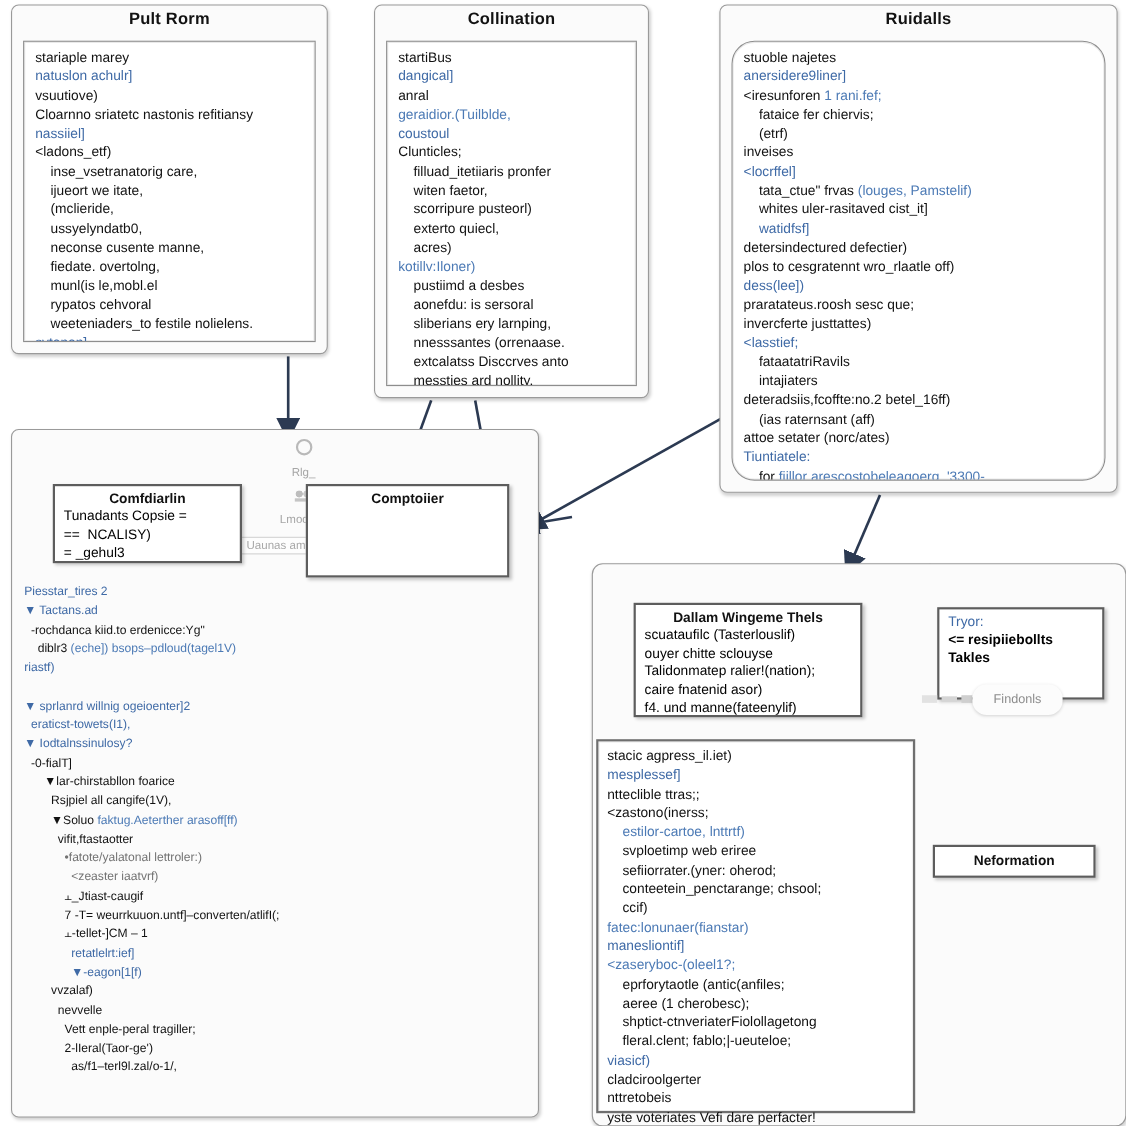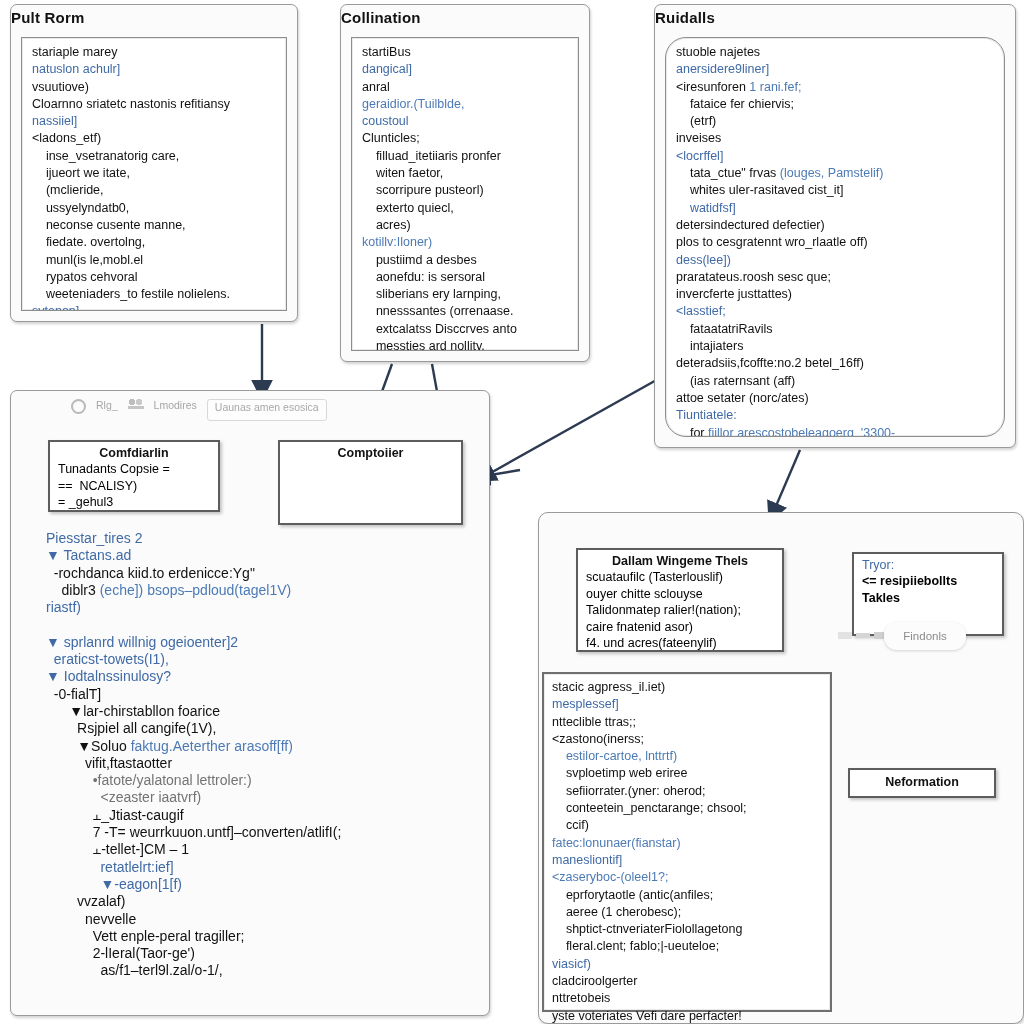--- a/index.html
+++ b/index.html
@@ -16,20 +16,21 @@
   
   .panel{
     position:absolute;
     background:#fbfbfb;
     border:1px solid #9a9a9a;
     border-radius:7px;
     box-shadow:1px 2px 3px rgba(0,0,0,.18);
     box-sizing:border-box;
   }
   .panel-title{
+    text-align:center;
     font-weight:bold;
     color:#121212;
     letter-spacing:.2px;
     padding:4px 0 5px 0;
     font-size:15px;
   }
   .code-box{
     position:absolute;
     left:10px;right:10px;
     background:#ffffff;
@@ -61,22 +62,22 @@
   #panel-ruid .code-box{top:32px;bottom:10px;border-radius:21px;}
 
   
   #panel-main{
     left:10px; top:390px; width:480px; height:626px;
   }
 
   
   .toolbar{
     position:absolute;left:60px;top:8px;right:8px;height:22px;
-    display:flex;gap:10px;
-    font-size:10.5px;color:#9d9d9d;
+    display:flex;align-items:center;gap:10px;
+    font-size:10.5px;color:#9d9d9d;flex-direction:column;
   }
   .tb-circle{
     width:11px;height:11px;border-radius:50%;
     border:2px solid #b9b9b9;display:inline-block;flex:none;
   }
   .tb-label{color:#a6a6a6;filter:blur(.3px);}
   .tb-people{
     width:16px;height:10px;flex:none;
     background:
       radial-gradient(circle at 4px 3px,#bdbdbd 3px,transparent 3.5px),
@@ -101,21 +102,21 @@
     text-align:center;font-weight:bold;font-size:12.5px;color:#111;
     margin-bottom:1px;
   }
 
   #node-left{left:48px;  top:440px; width:172px; height:72px;}
   #node-right{left:278px;top:440px; width:185px; height:85px;}
 
   
   #main-code{
     position:absolute;left:22px;top:530px;width:452px;
-    font-size:14px;line-height:17.3px;color:#111;white-space:pre;margin-left:24px;
+    font-size:11px;line-height:17.3px;color:#111;white-space:pre;
   }
   #main-code .kw{color:#3f6aa6;}
 
   
   #formula-box{
     position:absolute;left:190px;top:938px;width:270px;height:50px;
     background:#ffffff;border:2px solid #6d6d6d;
     box-shadow:1px 1px 3px rgba(0,0,0,.2);
     box-sizing:border-box;padding:3px 6px;
   }
@@ -260,21 +261,21 @@
 
   <div class="panel" id="panel-br"></div>
 
   <div class="node" id="node-dallam">
     <div class="node-title">Dallam Wingeme Thels</div>
     <div class="node-body">
         <div class="codeline" style="white-space: pre; font-size: 12.5px; line-height: 16.5px;">scuataufilc (Tasterlouslif)</div>
         <div class="codeline" style="white-space: pre; font-size: 12.5px; line-height: 16.5px;">ouyer chitte sclouyse</div>
         <div class="codeline" style="white-space: pre; font-size: 12.5px; line-height: 16.5px;">Talidonmatep ralier!(nation);</div>
         <div class="codeline" style="white-space: pre; font-size: 12.5px; line-height: 16.5px;">caire fnatenid asor)</div>
-        <div class="codeline" style="white-space: pre; font-size: 12.5px; line-height: 16.5px;">f4. und acres(fateenylif)</div>
+        <div class="codeline" style="white-space: pre; font-size: 12.5px; line-height: 16.5px;">f4. und manne(fateenylif)</div>
       </div>
   </div>
 
   <div id="code-br">
     <div class="code"><div class="codeline" style="white-space: pre;">stacic agpress_il.iet)</div><div class="kw codeline" style="white-space: pre;">mesplessef]</div><div class="codeline" style="white-space: pre;">ntteclible ttras;;</div><div class="codeline" style="white-space: pre;">&lt;zastono(inerss;</div><div class="mixline codeline" style="white-space: pre;"><span></span><span>    </span><span class="kw2">estilor-cartoe,</span><span> </span><span class="kw2">lnttrtf)</span></div><div class="codeline" style="white-space: pre;">    svploetimp web eriree</div><div class="codeline" style="white-space: pre;">    sefiiorrater.(yner: oherod;</div><div class="codeline" style="white-space: pre;">    conteetein_penctarange; chsool;</div><div class="codeline" style="white-space: pre;">    ccif)</div><div class="mixline codeline" style="white-space: pre;"><span class="kw2">fatec:lonunaer(fianstar)</span></div><div class="kw codeline" style="white-space: pre;">manesliontif]</div><div class="mixline codeline" style="white-space: pre;"><span class="kw2">&lt;zaseryboc-(oleel1?;</span></div><div class="codeline" style="white-space: pre;">    eprforytaotle (antic(anfiles;</div><div class="codeline" style="white-space: pre;">    aeree (1 cherobesc);</div><div class="codeline" style="white-space: pre;">    shptict-ctnveriaterFiolollagetong</div><div class="codeline" style="white-space: pre;">    fleral.clent; fablo;|-ueuteloe;</div><div class="kw codeline" style="white-space: pre;">viasicf)</div><div class="codeline" style="white-space: pre;">cladciroolgerter</div><div class="codeline" style="white-space: pre;">nttretobeis</div><div class="codeline" style="white-space: pre;">yste voteriates Vefi dare perfacter!</div></div>
   </div>
 
   <div class="node" id="node-tryor">
     <div class="node-title" style="text-align:left;color:#3f6aa6;font-weight:normal;">Tryor:</div>
     <div class="node-body" style="font-weight:bold;">

